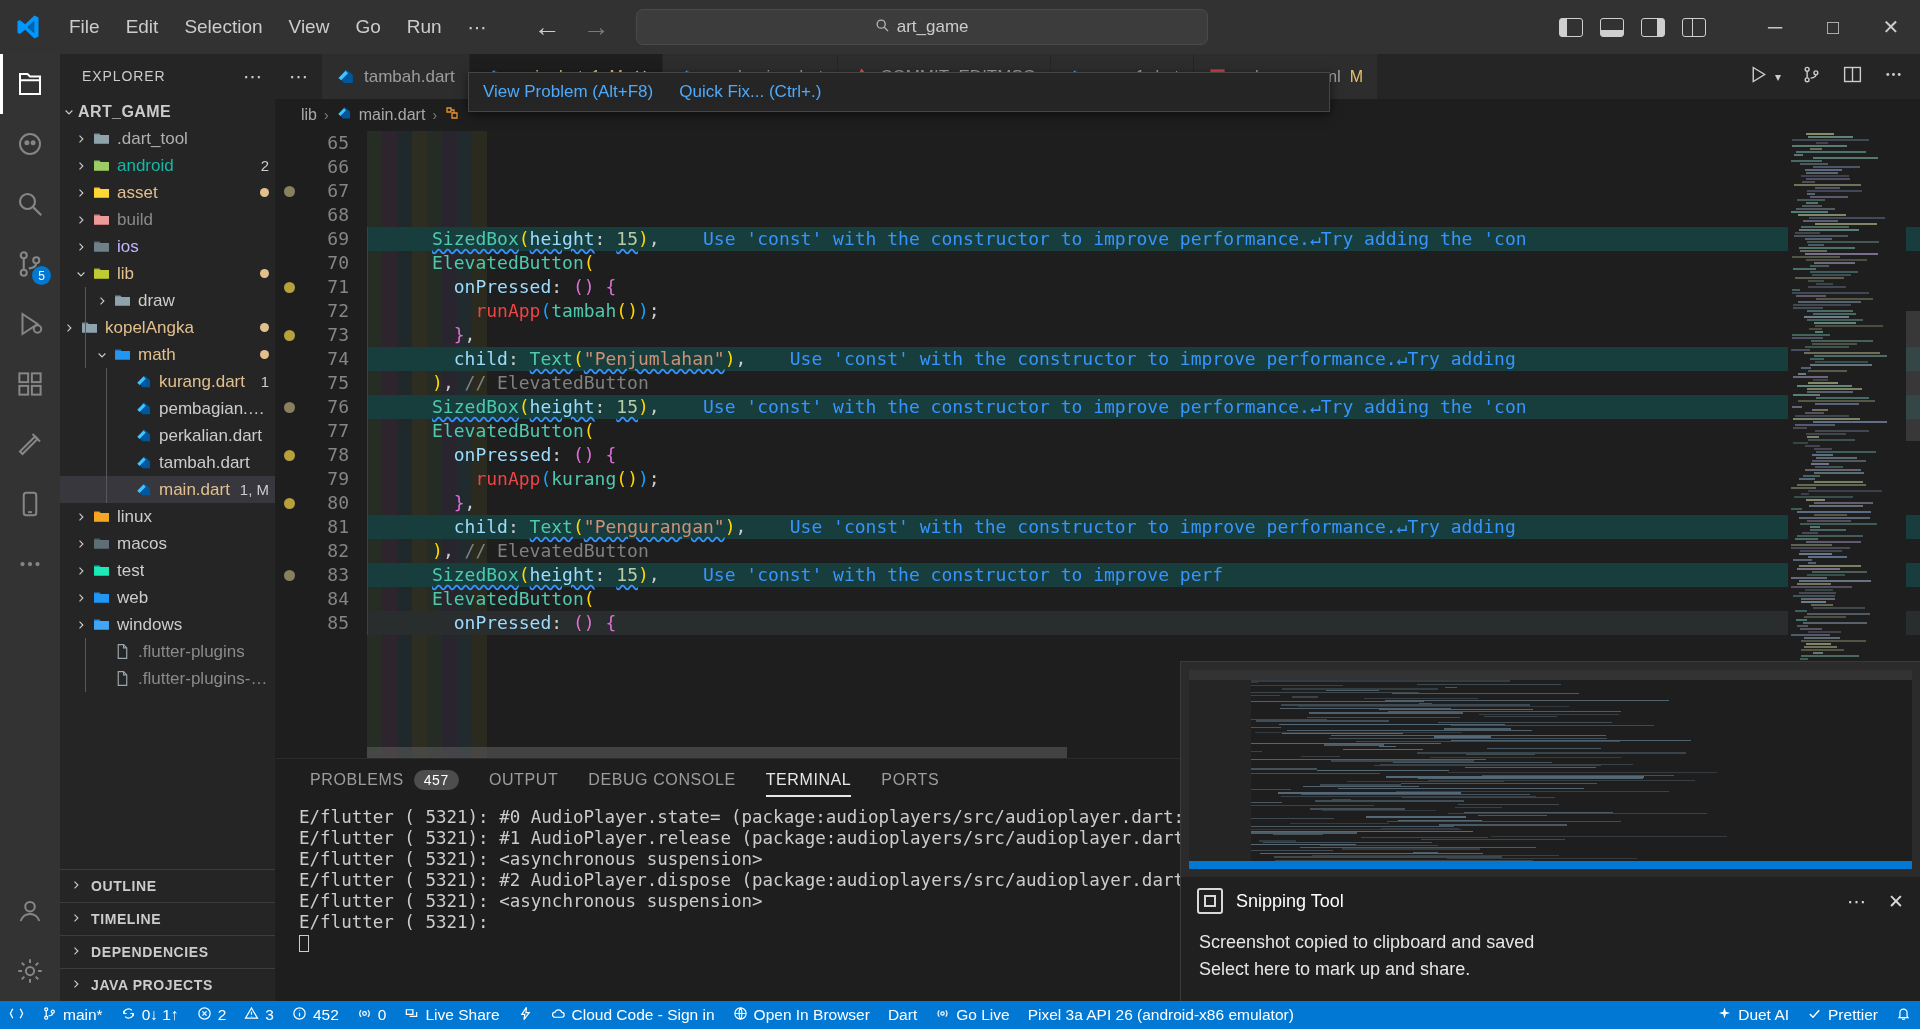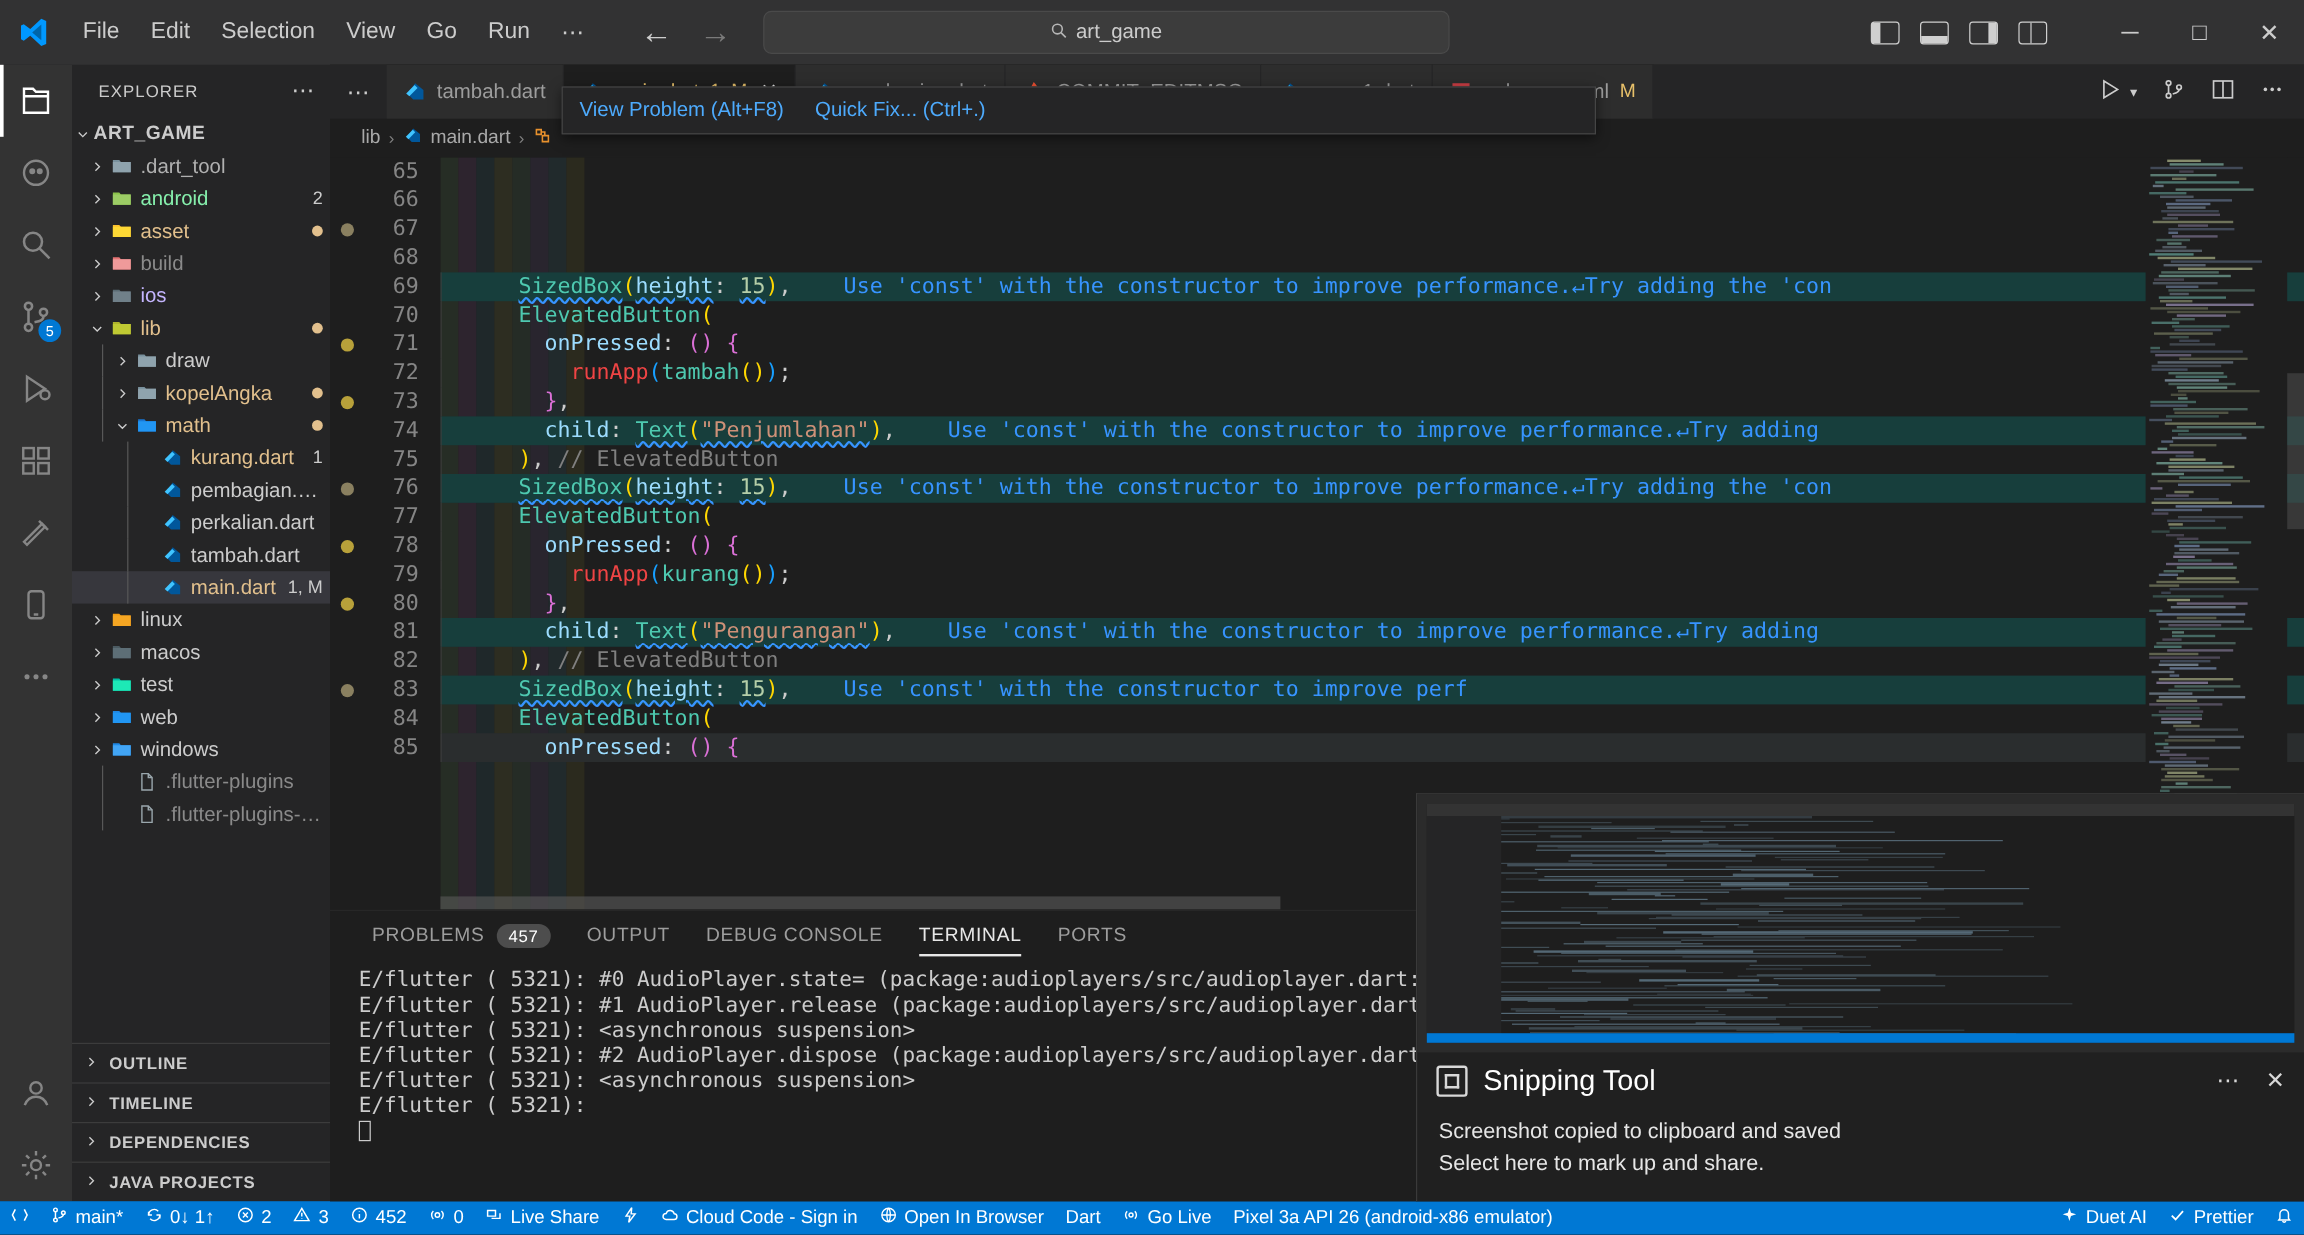--- a/index.html
+++ b/index.html
@@ -154,21 +154,21 @@
   .sb-right{ margin-left:auto; display:flex; align-items:center; }
 
   
   .snip{ position:absolute; right:0; bottom:28px; width:740px; background:#202020; color:#ffffff; z-index:60;
          border-left:1px solid #3a3a3a; border-top:1px solid #3a3a3a; }
   .snip-preview{ height:215px; background:#2b2b2b; overflow:hidden; position:relative; }
   .snip-preview .mini{ position:absolute; inset:8px; background:#1e1e1e; }
   .snip-head{ height:48px; display:flex; align-items:center; gap:13px; padding:0 16px; }
   .snip-ic{ width:26px; height:26px; border:2px solid #d8d8d8; border-radius:3px; position:relative; flex:0 0 26px; }
   .snip-ic::after{ content:""; position:absolute; left:5px; top:5px; right:5px; bottom:5px; border:2px dashed #d8d8d8; }
-  .snip-title{ font-size:24px; }
+  .snip-title{ font-size:18px; }
   .snip-head .sp{ margin-left:auto; display:flex; gap:22px; font-size:19px; color:#d8d8d8; }
   .snip-body{ padding:4px 18px 18px 18px; font-size:18px; line-height:27px; color:#e6e6e6; }
 </style>
 </head>
 <body>
 
 <div class="app">
 
   <div class="titlebar">
     <div class="vscode-logo">
@@ -326,21 +326,21 @@
               <svg viewBox="0 0 16 16" fill="none" stroke="currentColor" stroke-width="1.5">
                 <path d="M6 3.5 10.5 8 6 12.5"></path>
               </svg>
             </span>
     <span class="ficon">
               <svg viewBox="0 0 16 16">
                 <path d="M1 3.2h5l1.3 1.5H15v8.1H1z" fill="#8bc34a"></path>
                 <path d="M1 4.7h14v8.1H1z" fill="#9ccc65"></path>
               </svg>
             </span>
-    <span class="lbl" style="color:#86efac">android</span>
+    <span class="lbl" style="color:#14b8a6">android</span>
             <span class="badge-n">2</span>
           </div>
           <div class="row " style="padding-left:12px">
     <span class="twisty">
               <svg viewBox="0 0 16 16" fill="none" stroke="currentColor" stroke-width="1.5">
                 <path d="M6 3.5 10.5 8 6 12.5"></path>
               </svg>
             </span>
     <span class="ficon">
               <svg viewBox="0 0 16 16">
@@ -402,21 +402,21 @@
               </svg>
             </span>
     <span class="ficon">
               <svg viewBox="0 0 16 16">
                 <path d="M1 3.2h5l1.3 1.5H15v8.1H1z" fill="#78909c"></path>
                 <path d="M1 4.7h14v8.1H1z" fill="#8fa3ad"></path>
               </svg>
             </span>
     <span class="lbl" style="color:#cccccc">draw</span>
           </div>
-          <div class="row " style="padding-left:33px">
+          <div class="row " style="">
     <span style="position:absolute;left:25px;top:0;bottom:0;border-left:1px solid #585858"></span>
             <span class="twisty">
               <svg viewBox="0 0 16 16" fill="none" stroke="currentColor" stroke-width="1.5">
                 <path d="M6 3.5 10.5 8 6 12.5"></path>
               </svg>
             </span>
     <span class="ficon">
               <svg viewBox="0 0 16 16">
                 <path d="M1 3.2h5l1.3 1.5H15v8.1H1z" fill="#78909c"></path>
                 <path d="M1 4.7h14v8.1H1z" fill="#8fa3ad"></path>

